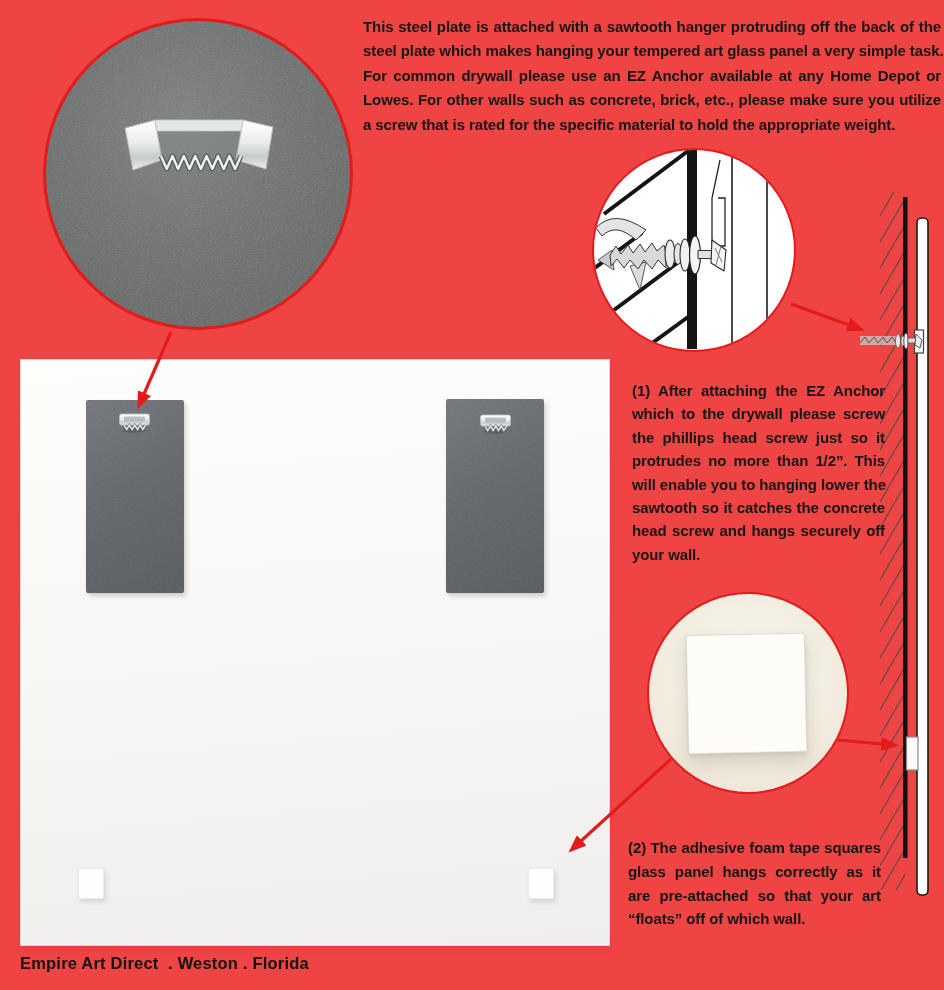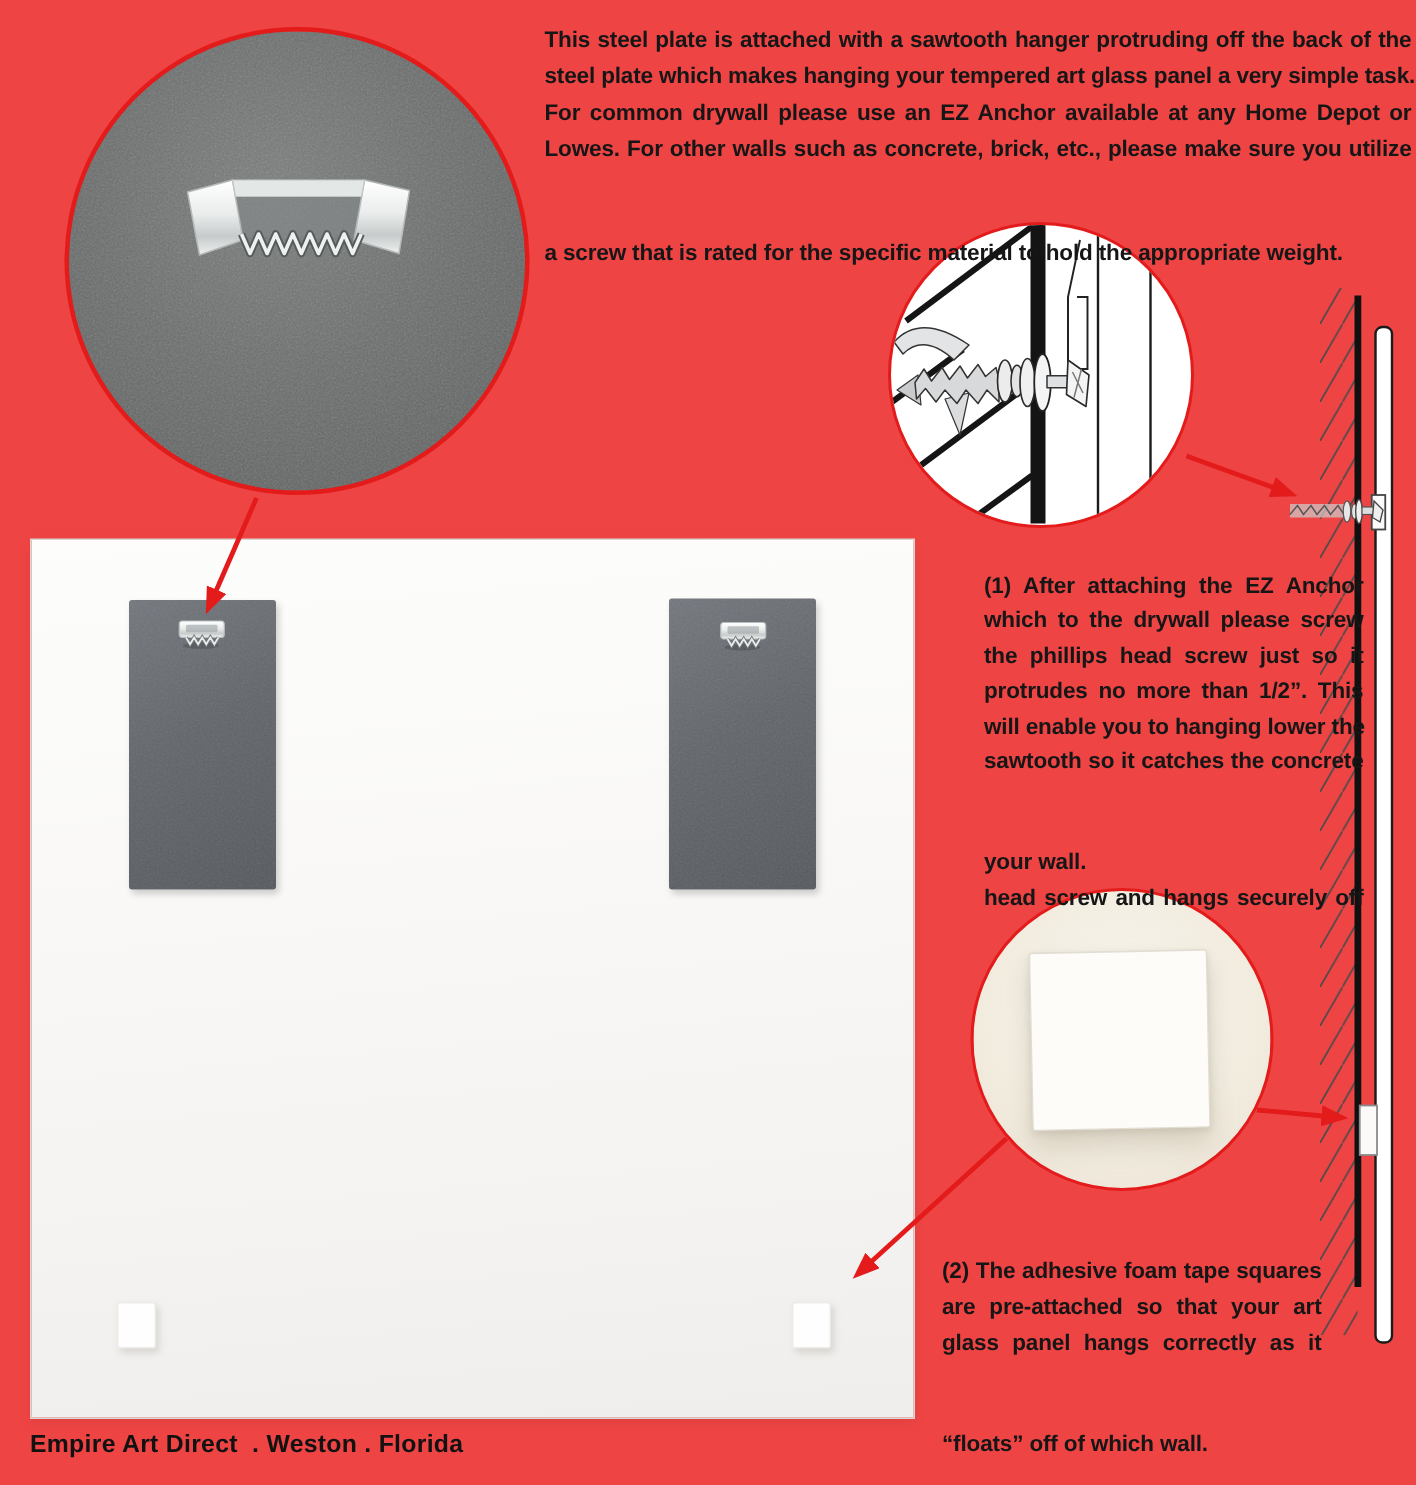--- a/index.html
+++ b/index.html
@@ -2,23 +2,23 @@
 <html><head>
 <meta charset="utf-8">
 <style>
   html,body{margin:0;padding:0;background:#ffffff;}
   .stage{position:relative;width:944px;height:990px;background:#ef4444;overflow:hidden;
          font-family:"Liberation Sans",sans-serif;}
 
   
   .tblock{position:absolute;color:#161616;font-weight:bold;z-index:3;}
   .jline{text-align:justify;text-align-last:justify;white-space:nowrap;}
-  .jline.last{text-align:left;text-align-last:left;margin-top:44px;}
+  .jline.last{text-align:left;text-align-last:left;}
   #intro-text{left:363px;top:15px;width:578px;font-size:15px;line-height:24.4px;letter-spacing:-0.1px;}
-  #step1-text{left:656px;top:379px;width:253px;font-size:15px;line-height:23.4px;letter-spacing:-0.1px;}
+  #step1-text{left:632px;top:379px;width:253px;font-size:15px;line-height:23.4px;letter-spacing:-0.1px;}
   #step2-text{left:628px;top:836px;width:253px;font-size:15px;line-height:23.8px;letter-spacing:-0.1px;}
   #footer-text{left:20px;top:954px;width:590px;text-align:left;font-size:16.5px;
                letter-spacing:0.2px;white-space:pre;color:#121212;}
 
   
   .circle{position:absolute;border-radius:50%;box-sizing:border-box;overflow:hidden;z-index:2;}
   #circle-sawtooth{left:43px;top:18px;width:310px;height:312px;border:3px solid #e31b1b;
      background:radial-gradient(circle at 45% 35%, #7b7e7d 0%, #6b6e6d 45%, #5c5f5e 100%);}
   #circle-anchor{left:592px;top:148px;width:204px;height:204px;border:2.5px solid #e31b1b;background:#ffffff;}
   #circle-foam{left:647px;top:592px;width:202px;height:202px;border:2.5px solid #e31b1b;
@@ -126,32 +126,32 @@
     </svg>
   </div>
 
   <div class="tblock" id="step1-text">
     <div class="jline">(1) After attaching the EZ Anchor</div>
     <div class="jline">which to the drywall please screw</div>
     <div class="jline">the phillips head screw just so it</div>
     <div class="jline">protrudes no more than 1/2”. This</div>
     <div class="jline">will enable you to hanging lower the</div>
     <div class="jline">sawtooth so it catches the concrete</div>
+    <div class="jline">head screw and hangs securely off</div>
     <div class="jline last">your wall.</div>
-    <div class="jline">head screw and hangs securely off</div>
   </div>
 
   <div class="circle" id="circle-foam">
     <div id="foam-closeup-square"></div>
   </div>
 
   <div class="tblock" id="step2-text">
     <div class="jline">(2) The adhesive foam tape squares</div>
+    <div class="jline">glass panel hangs correctly as it</div>
     <div class="jline">are pre-attached so that your art</div>
-    <div class="jline">glass panel hangs correctly as it</div>
     <div class="jline last">“floats” off of which wall.</div>
   </div>
 
   <div id="glass-panel">
     <div class="plate" id="plate-left">
       <svg class="noise" width="98" height="193">
           <rect width="98" height="193" filter="url(#nz)" opacity="0.14"></rect>
         </svg>
       <svg class="mini-hanger" viewBox="0 0 34 22">
         <ellipse cx="16" cy="18.5" rx="12" ry="2.2" fill="rgba(0,0,0,0.18)"></ellipse>

